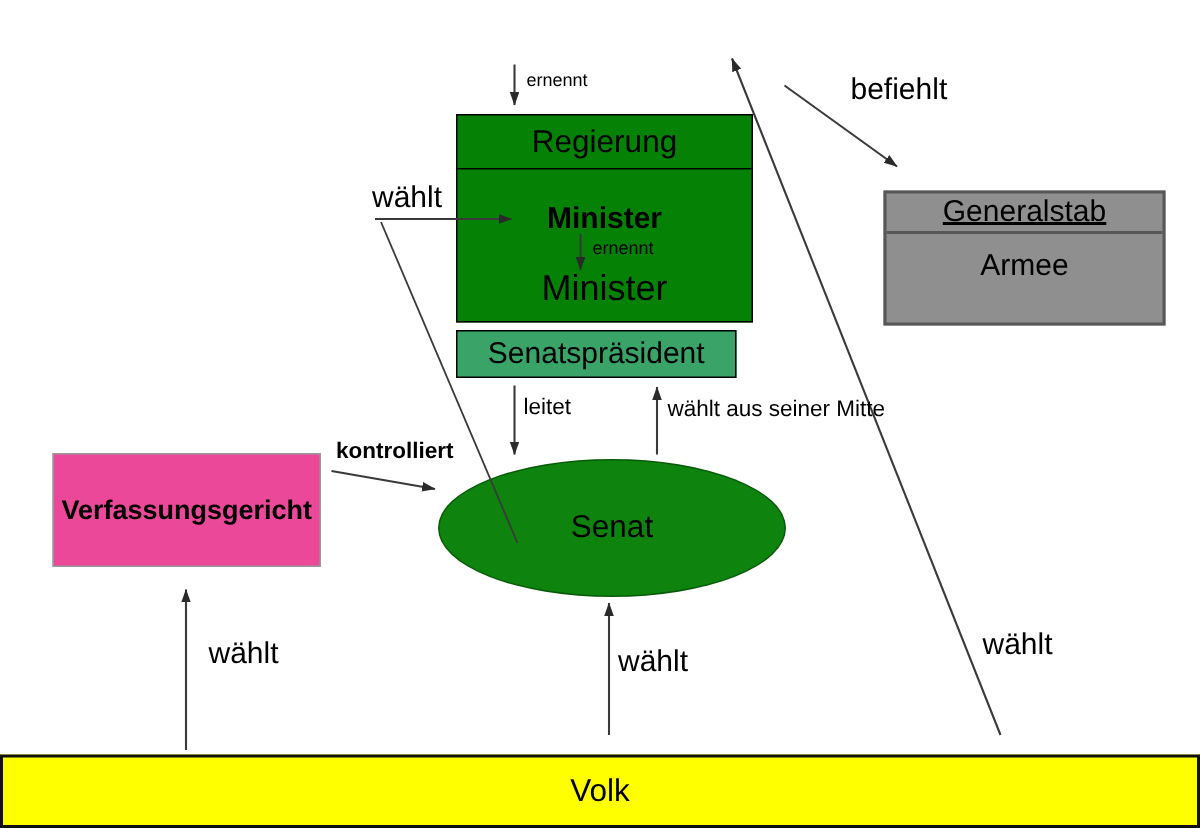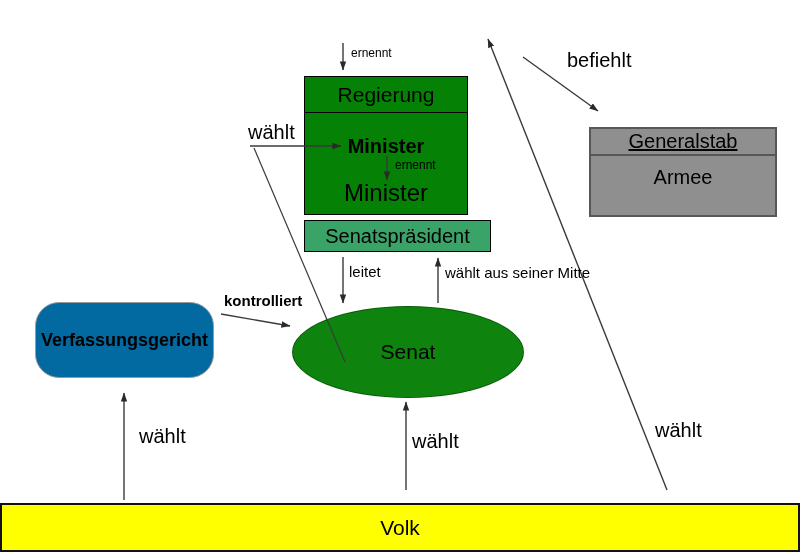--- a/index.html
+++ b/index.html
@@ -4,21 +4,21 @@
 <style>
   html,body{margin:0;padding:0;background:#fff;}
   .stage{
     position:relative;width:800px;height:552px;overflow:hidden;background:#ffffff;
     font-family:"Liberation Sans","DejaVu Sans",sans-serif;color:#000;
   }
   .stage *{box-sizing:border-box;}
   svg.connectors{position:absolute;left:0;top:0;width:800px;height:552px;z-index:30;pointer-events:none;}
   .node{position:absolute;display:flex;align-items:center;justify-content:center;text-align:center;z-index:10;}
   .node-praesident{left:292px;top:5px;width:210px;height:38px;border:1px solid #3c3c3c;font-size:21px;}
-  .node-regierung{left:304px;top:76px;width:164px;height:139px;border:1px solid #000;display:block;}
+  .node-regierung{left:304px;top:76px;width:198px;height:139px;border:1px solid #000;display:block;}
   .reg-title{height:36px;border-bottom:1px solid #000;display:flex;align-items:center;justify-content:center;font-size:21px;}
   .reg-kanzler{position:absolute;left:0;right:0;top:58px;text-align:center;font-size:20px;font-weight:bold;}
   .reg-minister{position:absolute;left:0;right:0;top:102px;text-align:center;font-size:24px;}
   .node-senatspraesident{left:304px;top:220px;width:187px;height:32px;border:1px solid #000;font-size:20px;}
   .node-senat{left:292px;top:306px;width:232px;height:92px;border-radius:50%;border:1px solid rgba(0,40,0,.45);font-size:21px;z-index:5;}
   .node-verfassungsgericht{left:35px;top:302px;width:179px;height:76px;border:1px solid #9a9a9a;font-size:18px;font-weight:bold;}
   .node-generalstab{left:589px;top:127px;width:188px;height:90px;border:2px solid #575757;display:block;}
   .gs-row1{height:27px;border-bottom:2px solid #575757;display:flex;align-items:center;justify-content:center;font-size:20px;text-decoration:underline;}
   .gs-row2{height:43px;display:flex;align-items:center;justify-content:center;font-size:20px;}
   .node-volk{left:0;top:503px;width:800px;height:49px;border:2px solid #111;font-size:21px;}
@@ -72,21 +72,21 @@
   </div>
 
   <div class="node node-senatspraesident" style="background-color: rgb(58, 163, 104);">
     <span>Senatspräsident</span>
   </div>
 
   <div class="node node-senat" style="background-color: rgb(14, 131, 14);">
     <span>Senat</span>
   </div>
 
-  <div class="node node-verfassungsgericht" style="background-color: #0369a1; border-radius: 24px;">
+  <div class="node node-verfassungsgericht" style="background-color: #ec4899;">
     <span>Verfassungsgericht</span>
   </div>
 
   <div class="node node-generalstab" style="background-color: rgb(143, 143, 143);">
     <div class="gs-row1">Generalstab</div>
     <div class="gs-row2">Armee</div>
   </div>
 
   <div class="node node-volk" style="background-color: rgb(255, 255, 0);">
     <span>Volk</span>

